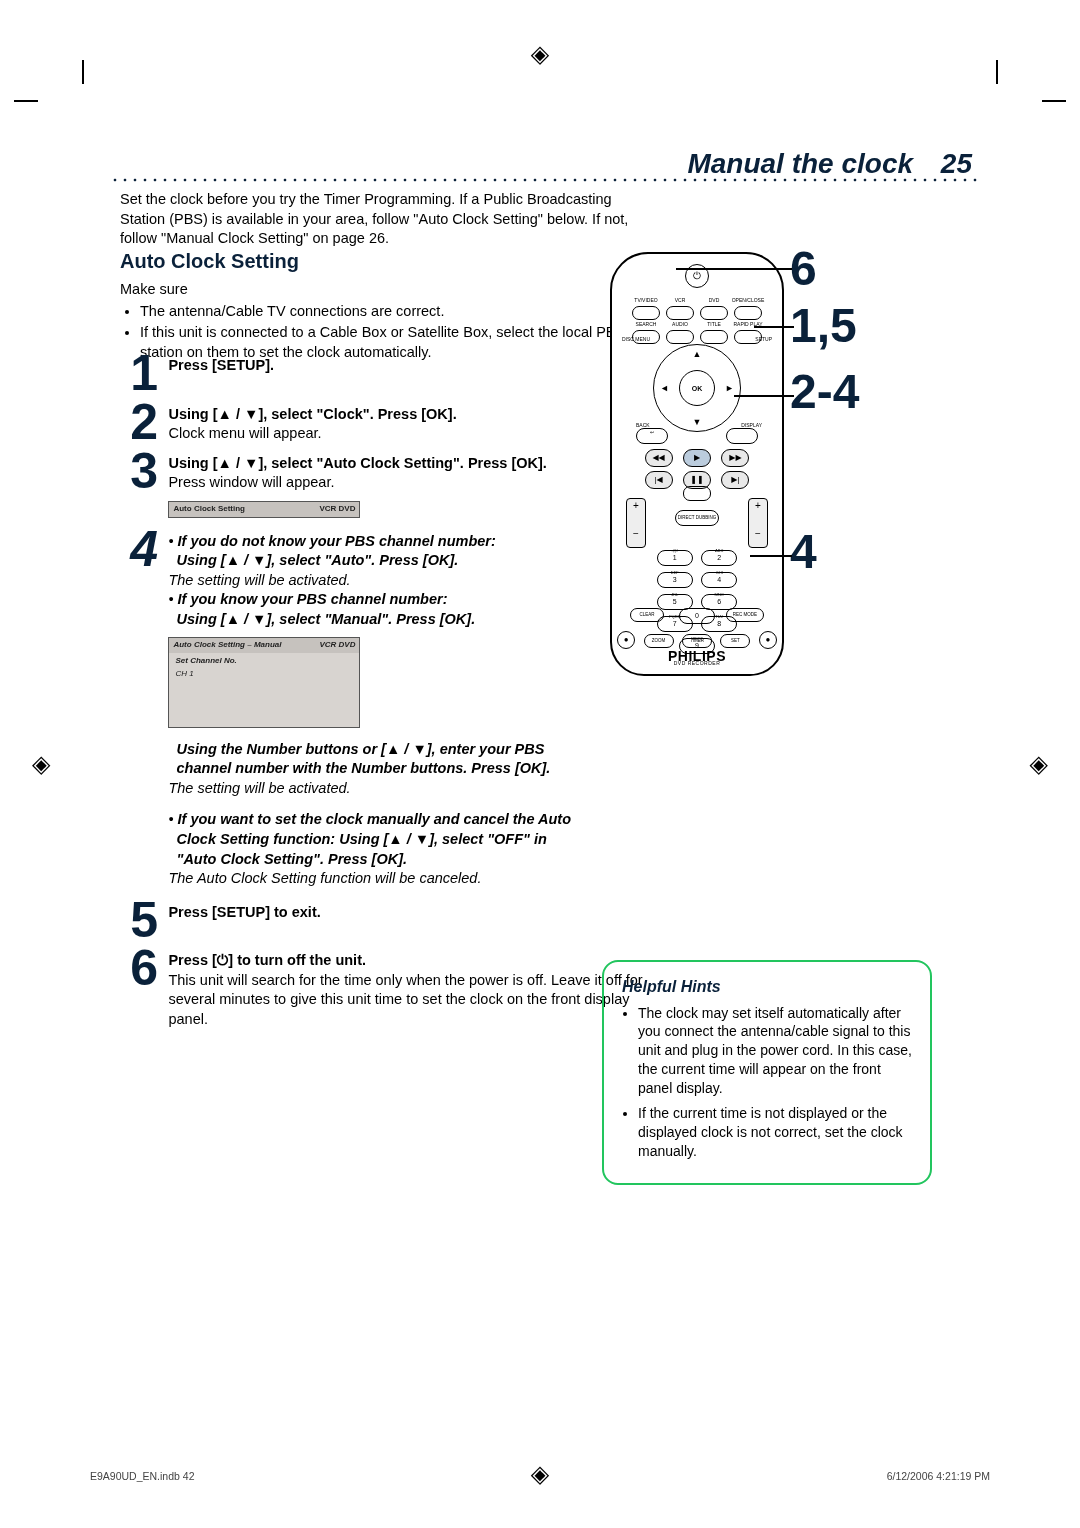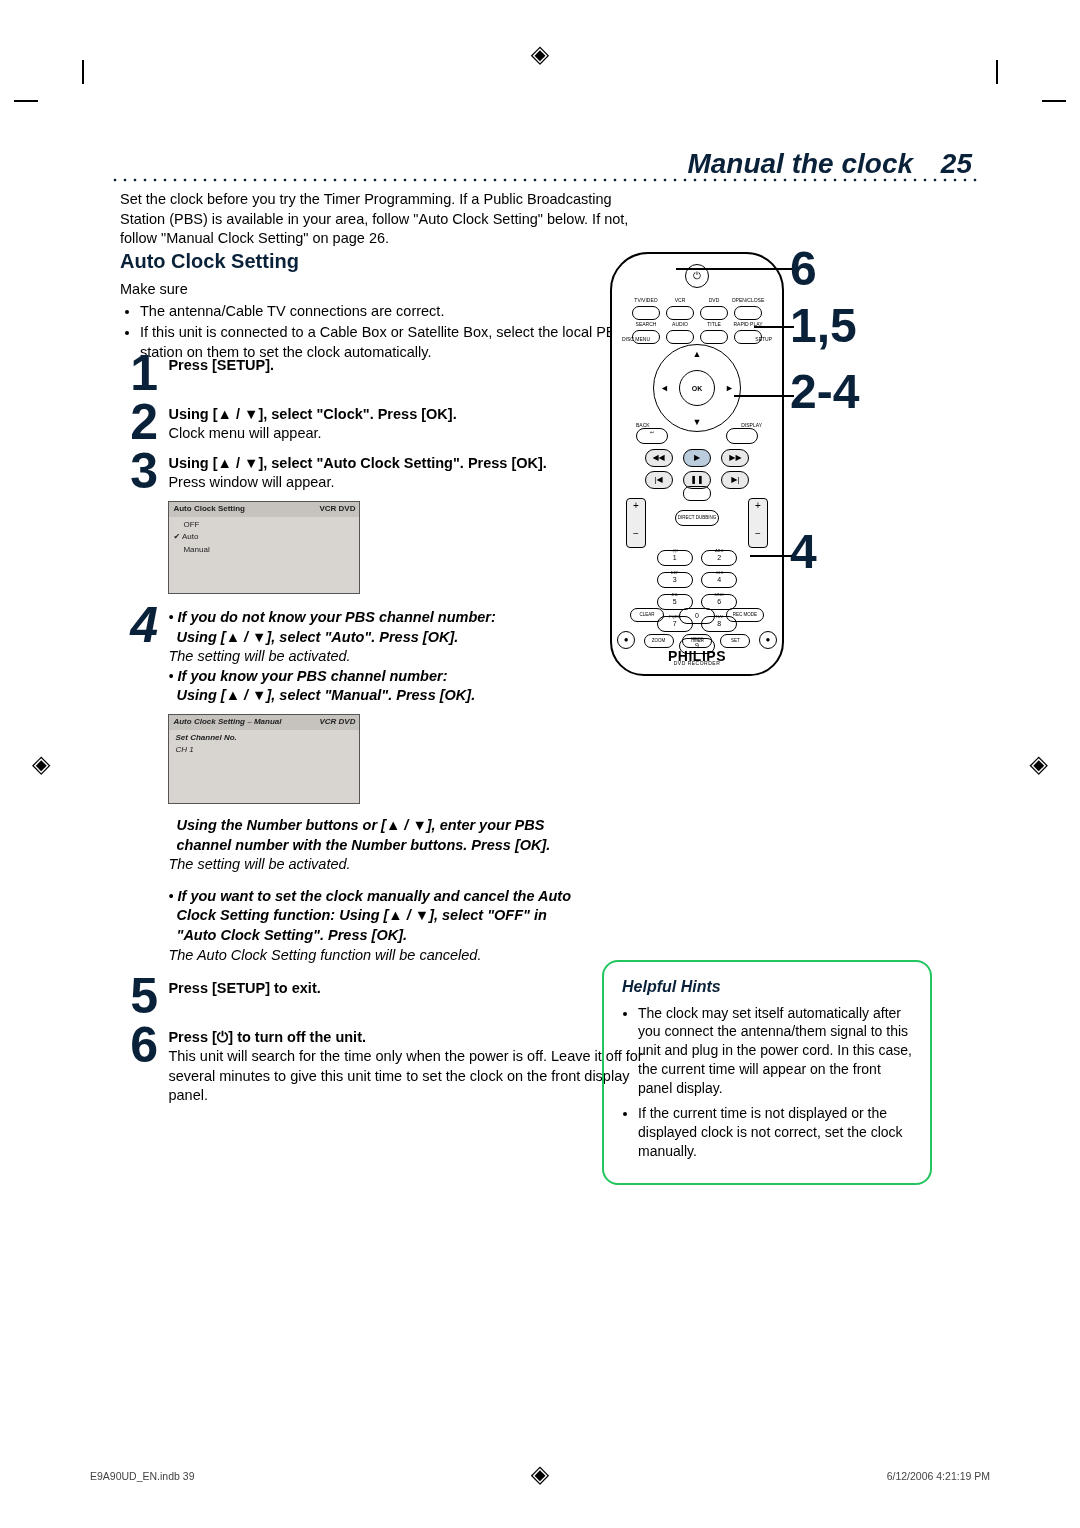--- a/index.html
+++ b/index.html
@@ -243,25 +243,20 @@
     <div class="step-row">
       <span class="stepnum">3</span>
       <span class="steptext">
         <span class="bold">Using [▲ / ▼], select "Auto Clock Setting". Press [OK].</span><br>
         <span>Press window will appear.</span>
         <div class="menu-box">
           <div class="menu-title">
             <span>Auto Clock Setting</span>
             <span>VCR  DVD</span>
           </div>
-          <div class="menu-body">
-            <div>OFF</div>
-            <div class="sel">Auto</div>
-            <div>Manual</div>
-          </div>
         </div>
       </span>
     </div>
 
     <div class="step-row" style="margin-top:10px;font-style:italic;">
       <span class="stepnum">4</span>
       <span class="steptext">
         • <span class="bold">If you do not know your PBS channel number:</span><br>
         &nbsp;&nbsp;<span class="bold">Using [▲ / ▼], select "Auto". Press [OK].</span><br>
         <span>The setting will be activated.</span><br>
@@ -377,20 +372,20 @@
   <div class="callout c15">1,5</div>
   <div class="callout-line c15-line"></div>
   <div class="callout c24">2-4</div>
   <div class="callout-line c24-line"></div>
   <div class="callout c4">4</div>
   <div class="callout-line c4-line"></div>
 
   <div class="hints">
     <h4>Helpful Hints</h4>
     <ul>
-      <li>The clock may set itself automatically after you connect the antenna/them signal to this unit and plug in the power cord. In this case, the current time will appear on the front panel display.</li>
+      <li>The clock may set itself automatically after you connect the antenna/cable signal to this unit and plug in the power cord. In this case, the current time will appear on the front panel display.</li>
       <li>If the current time is not displayed or the displayed clock is not correct, set the clock manually.</li>
     </ul>
   </div>
 
-  <div class="footer-left">E9A90UD_EN.indb   39</div>
+  <div class="footer-left">E9A90UD_EN.indb   42</div>
   <div class="footer-right">6/12/2006   4:21:19 PM</div>
 </div>
 
 </body></html>

